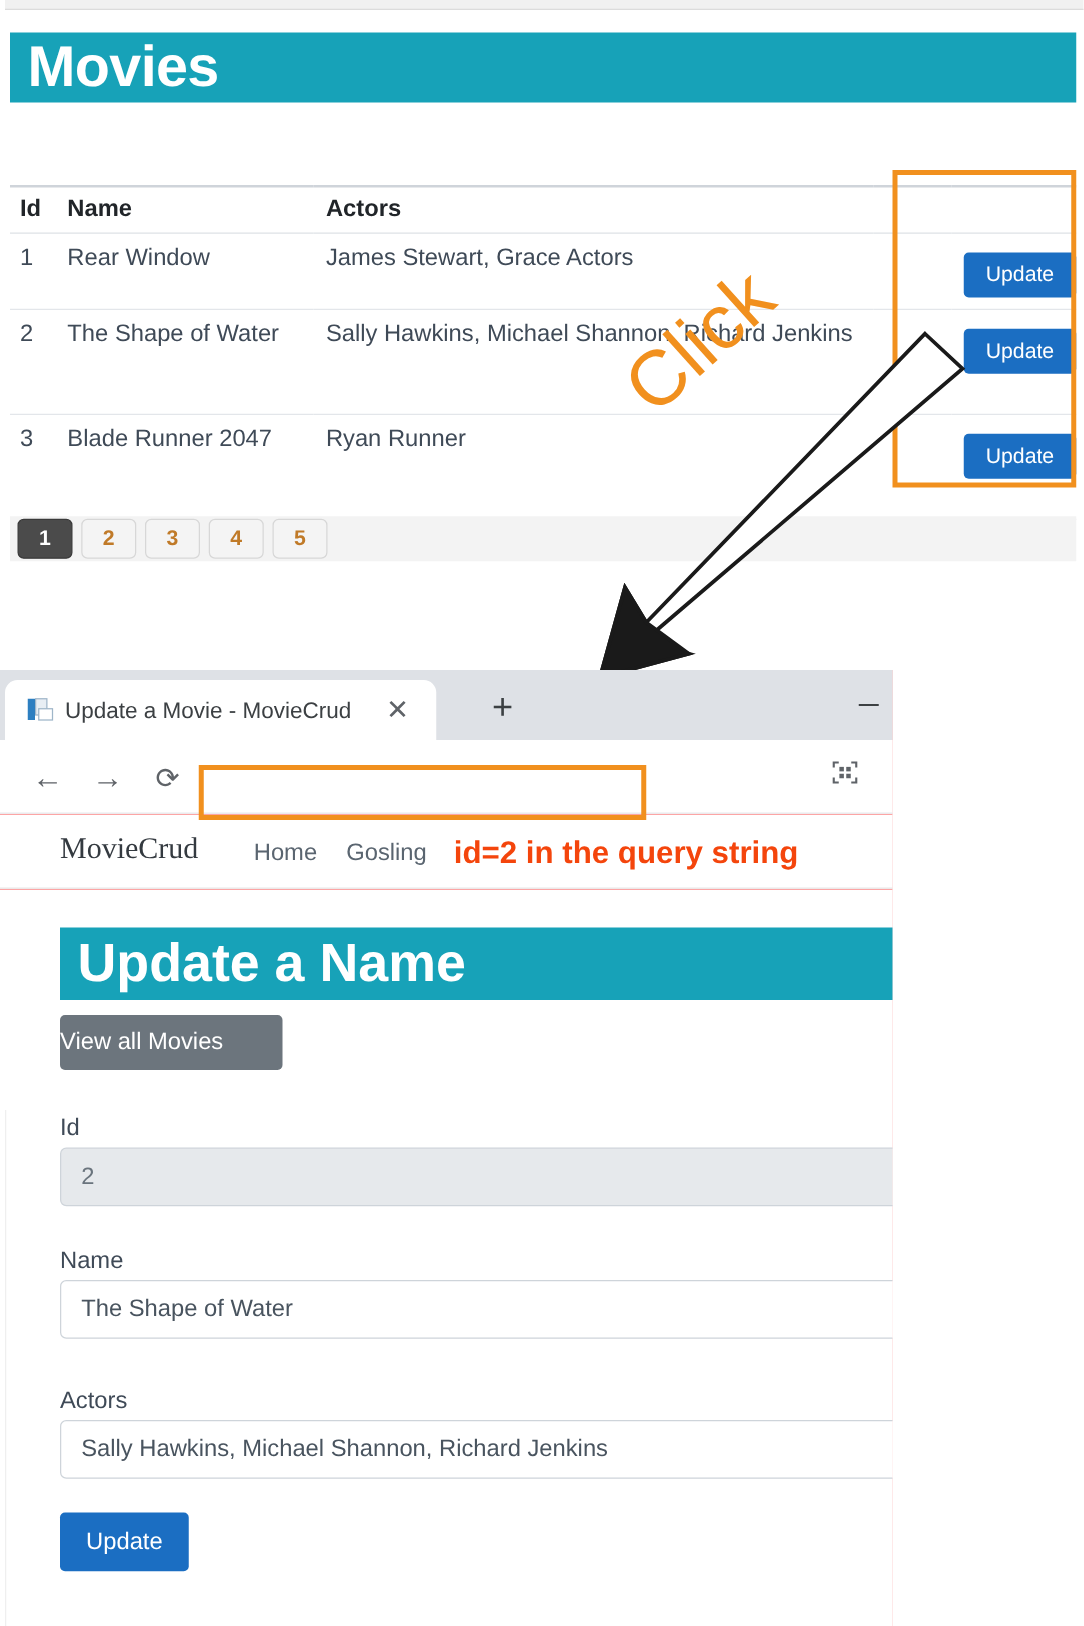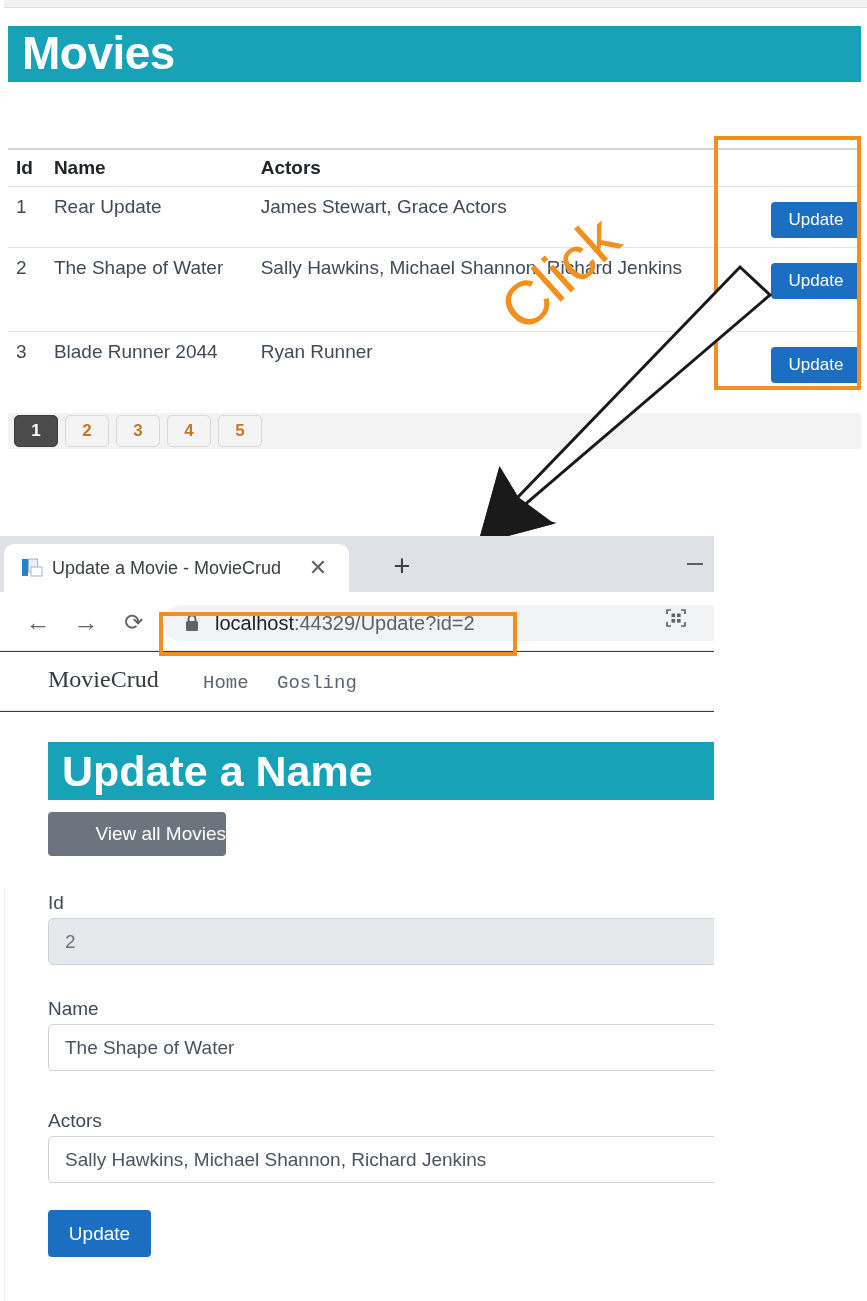--- a/index.html
+++ b/index.html
@@ -75,21 +75,21 @@
   .click-label {
     position:absolute; left:486px; top:292px;
     font-size:62px; color:#f1901e; font-weight:400;
     font-family:"Liberation Sans", sans-serif;
     transform: rotate(-42deg); transform-origin: left top;
     white-space:nowrap;
   }
   .big-arrow { position:absolute; left:455px; top:255px; width:320px; height:290px; pointer-events:none; }
 
   
-  .browser { position:absolute; left:0; top:536px; width:714px; height:765px; background:#0c4a6e; overflow:hidden; }
+  .browser { position:absolute; left:0; top:536px; width:714px; height:765px; background:#fca5a5; overflow:hidden; }
   .titlebar { position:absolute; left:0; top:0; width:867px; height:56px; background:#dee1e6; }
   .titlebar-rightedge { position:absolute; right:0; top:0; width:7px; height:56px; background:#1a73e8; }
   .tab {
     position:absolute; left:4px; top:8px; width:345px; height:48px;
     background:#ffffff; border-radius:10px 10px 0 0;
   }
   .tab-favicon { position:absolute; left:18px; top:14px; width:22px; height:20px; }
   .tab-title {
     position:absolute; left:48px; top:12px; width:230px; height:24px;
     font-size:18px; color:#3c4043; line-height:24px; white-space:nowrap; overflow:hidden;
@@ -132,28 +132,28 @@
     position:absolute; left:159px; top:612px; width:358px; height:44px;
     border:4px solid #f1901e;
   }
   .qs-note {
     position:absolute; left:363px; top:668px;
     font-size:25px; color:#f4450c; font-weight:700; white-space:nowrap;
   }
 
   .site-nav { position:absolute; left:0; top:116px; width:867px; height:59px; background:#ffffff; border-bottom:1px solid #e7e7e7; }
   .brand { position:absolute; left:48px; top:14px; font-size:24px; color:#343a40;font-family:Liberation Serif, serif; }
-  .nav-link { position:absolute; top:20px; font-size:19px; color:#5a6570;font-family:Liberation Mono, monospace; }
+  .nav-link { position:absolute; top:20px; font-size:19px; color:#5a6570; }
   .nav-home { left:203px; }
   .nav-privacy { left:277px; }
 
   .content { position:absolute; left:0; top:176px; width:867px; height:589px; background:#fff; }
   .jumbo2 { position:absolute; left:48px; top:30px; width:765px; height:58px; background:#17a2b8; }
   .jumbo2-title { position:absolute; left:14px; top:-1px; font-size:43px; font-weight:700; color:#fff; line-height:60px; }
-  #view-all-btn { left:48px; top:100px; width:178px; height:44px; font-size:19px; text-align:right; line-height:44px; padding:0;}
+  #view-all-btn { left:48px; top:100px; width:178px; height:44px; font-size:19px; text-align:left; line-height:44px; padding:0;}
 
   .field-label { position:absolute; left:48px; font-size:19px; color:#3f4a57; }
   .field-input {
     position:absolute; left:48px; width:765px; height:47px;
     border:1px solid #ced4da; border-radius:5px; background:#ffffff;
     font-size:19px; color:#49545f; padding-left:16px; line-height:45px;
   }
   .field-input.disabled { background:#e6e9ec; color:#6a747d; }
   .lbl-id { top:180px; }
   .inp-id { top:206px; }
@@ -189,39 +189,39 @@
           <th class="col-id">Id</th>
           <th class="col-name">Name</th>
           <th class="col-actors">Actors</th>
           <th class="col-blank"></th>
           <th class="col-act"></th>
         </tr>
       </thead>
       <tbody>
         <tr class="row-1">
           <td>1</td>
-          <td>Rear Update</td>
+          <td>Rear Window</td>
           <td>James Stewart, Grace Actors</td>
           <td></td>
           <td class="cell-action">
             <button class="btn-primary btn-update-row">Update</button>
           </td>
         </tr>
         <tr class="row-2">
           <td>2</td>
           <td>The Shape of Water</td>
           <td>Sally Hawkins, Michael Shannon, Richard Jenkins</td>
           <td></td>
           <td class="cell-action">
             <button class="btn-primary btn-update-row">Update</button>
           </td>
         </tr>
         <tr class="row-3">
           <td>3</td>
-          <td>Blade Runner 2044</td>
+          <td>Blade Runner 2047</td>
           <td>Ryan Runner</td>
           <td></td>
           <td class="cell-action">
             <button class="btn-primary btn-update-row">Update</button>
           </td>
         </tr>
       </tbody>
     </table>
 
     <div class="pagination">
@@ -275,27 +275,20 @@
           <line x1="31" y1="12" x2="15" y2="28" stroke="#3c4043" stroke-width="1.6"></line>
         </svg>
       </div>
     </div>
 
     <div class="toolbar">
       <div class="nav-ico nav-back">←</div>
       <div class="nav-ico nav-fwd">→</div>
       <div class="nav-ico nav-reload">⟳</div>
 
-      <div class="omnibox">
-        <svg class="lock-ico" viewBox="0 0 14 18">
-          <rect x="1" y="7" width="12" height="10" rx="1.5" fill="#5f6368"></rect>
-          <path d="M3.6 7 V4.6 a3.4 3.4 0 0 1 6.8 0 V7" fill="none" stroke="#5f6368" stroke-width="1.9"></path>
-        </svg>
-        <div class="url-text"><span class="host">localhost</span><span>:44329/Update?id=2</span></div>
-      </div>
 
       <div class="tb-right-ico ico-qr">
         <svg width="24" height="24" viewBox="0 0 24 24">
           <path d="M3 8V4h4M21 8V4h-4M3 16v4h4M21 16v4h-4" fill="none" stroke="#5f6368" stroke-width="1.7"></path>
           <rect x="7.5" y="7.5" width="3.6" height="3.6" fill="#5f6368"></rect>
           <rect x="13" y="7.5" width="3.6" height="3.6" fill="#5f6368"></rect>
           <rect x="7.5" y="13" width="3.6" height="3.6" fill="#5f6368"></rect>
           <rect x="13" y="13" width="3.6" height="3.6" fill="#5f6368"></rect>
         </svg>
       </div>
@@ -336,14 +329,15 @@
 
       <button class="btn-primary" id="submit-update-btn">Update</button>
 
       <div class="scroll-track">
         <div class="scroll-thumb"></div>
       </div>
     </div>
   </div>
 
   <div class="hl-box-url"></div>
+  <div class="qs-note">id=2 in the query string</div>
 
 </div>
 
 </body></html>

